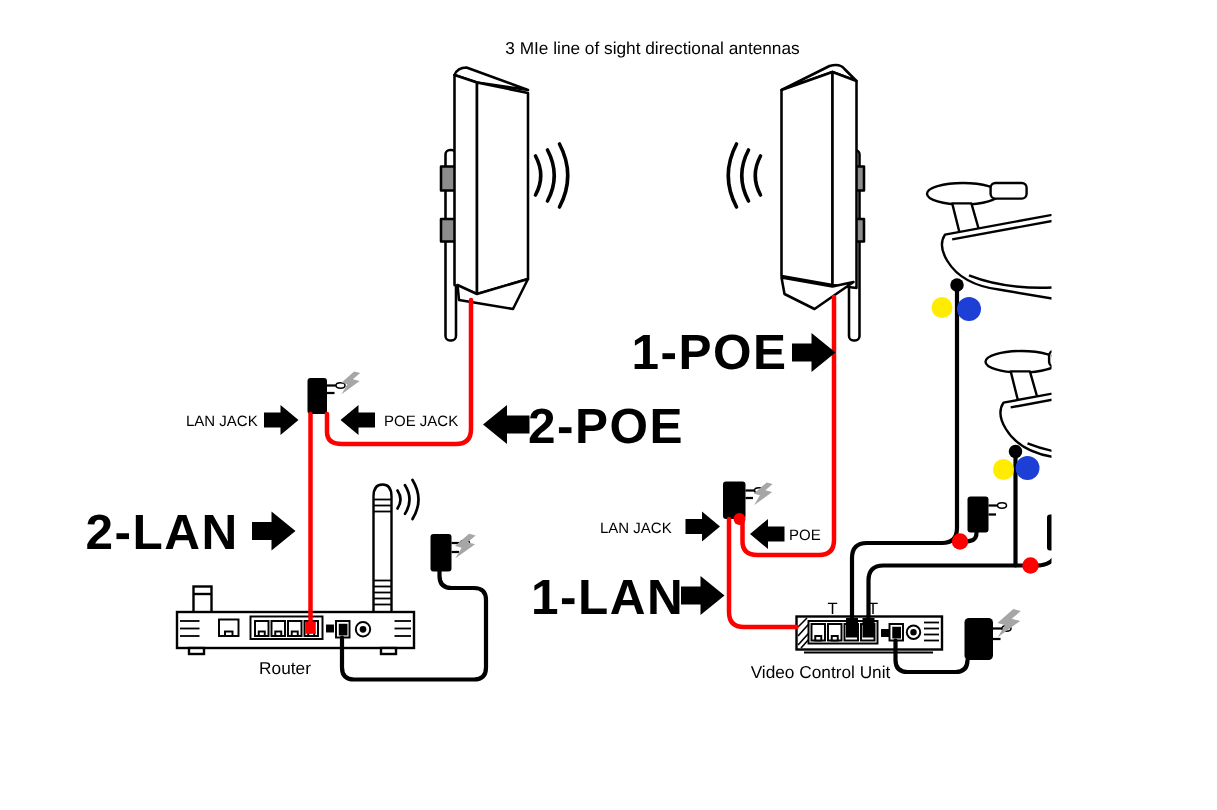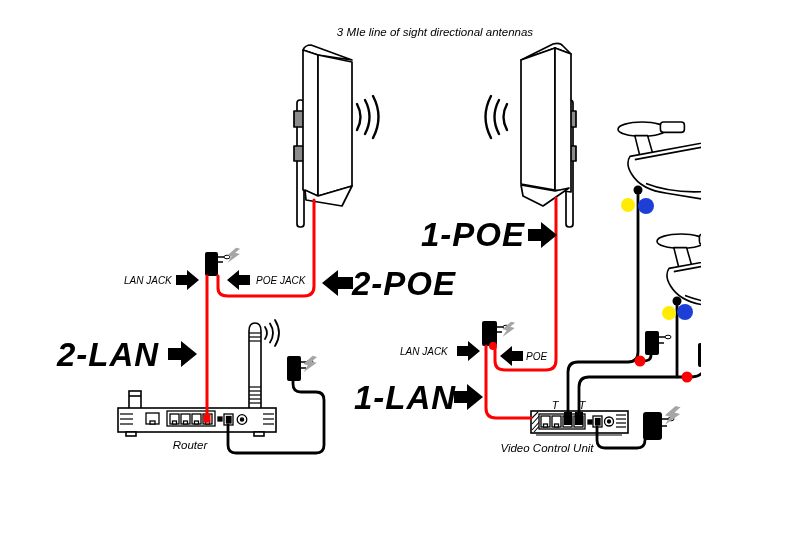--- a/index.html
+++ b/index.html
@@ -1,18 +1,18 @@
 <!DOCTYPE html>
 <html style="--cable-poe: #ff0000; --cable-data: #000000; --dot-yellow: #ffec00; --dot-blue: #1e3fd6; --dot-red: #ff0000; --lightning: #a6a6a6; --clip-gray: #8c8c8c;"><head>
 <meta charset="utf-8">
 <title>Wireless Bridge Wiring Diagram</title>
 <style>
   html,body{margin:0;padding:0;background:#fff;}
   .canvas{position:relative;width:701px;height:540px;background:#ffffff;overflow:hidden;
-          font-family:"Liberation Sans",sans-serif;font-style:italic;}
+          font-family:"Liberation Sans",sans-serif;}
   svg{display:block;}
   text{font-family:"Liberation Sans",sans-serif;fill:#000;}
   .big-label{font-weight:bold;font-size:33px;letter-spacing:1px;}
   .small-label{font-size:10px;}
   .dev-label{font-size:11.5px;}
   .t-label{font-size:11px;}
   .title-label{font-size:11.5px;}
 </style>
 </head>
 <body>

